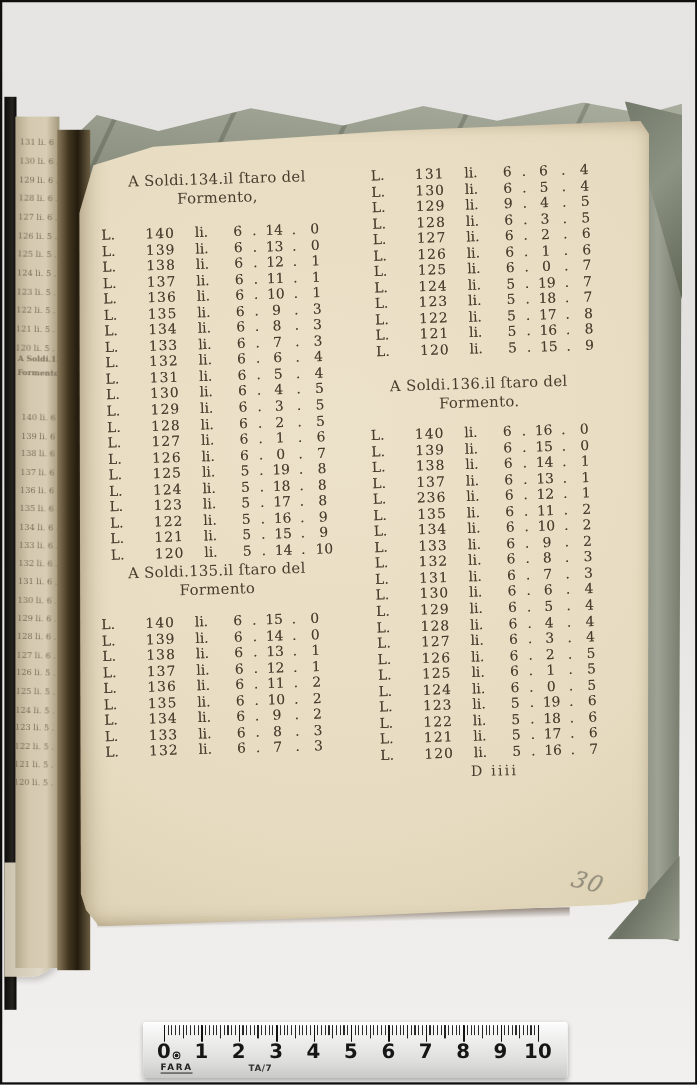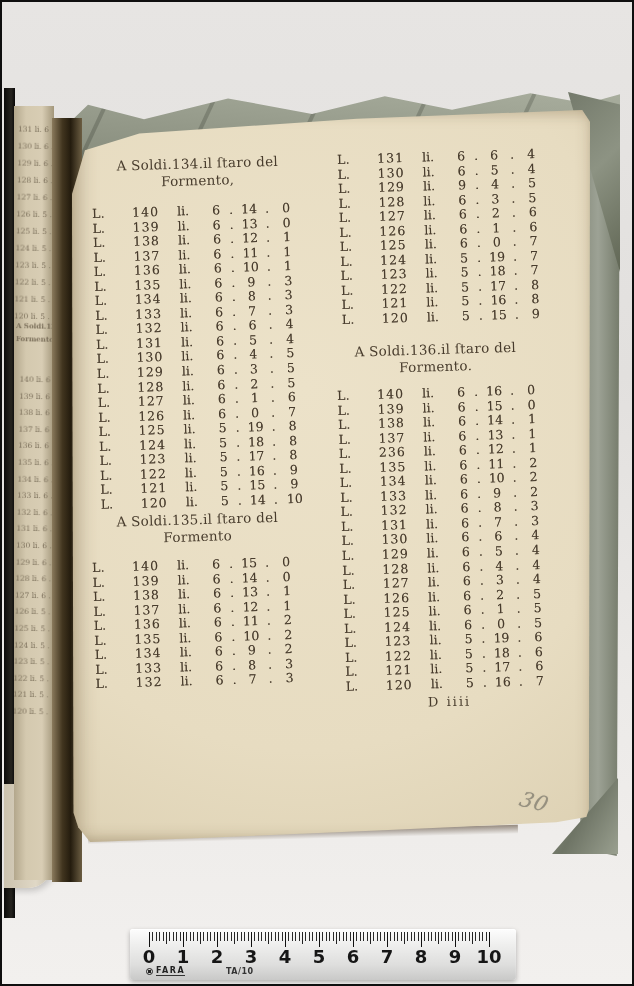--- a/index.html
+++ b/index.html
@@ -81,21 +81,21 @@
   .t-half{height:12px;background:repeating-linear-gradient(90deg,#222 0 1px,transparent 1px 17px);}
   .t-cm{height:15px;background:repeating-linear-gradient(90deg,#111 0 1.4px,transparent 1.4px 34px);}
   .rnums{position:absolute;left:0;top:17px;width:100%;height:24px;font-family:"DejaVu Sans",sans-serif;
          font-weight:bold;font-size:18px;color:#161616;}
   .rnums span{position:absolute;top:0;transform:translateX(-50%);}
   .rnums span:nth-child(1){left:19px}.rnums span:nth-child(2){left:53px}.rnums span:nth-child(3){left:87px}
   .rnums span:nth-child(4){left:121px}.rnums span:nth-child(5){left:155px}.rnums span:nth-child(6){left:189px}
   .rnums span:nth-child(7){left:223px}.rnums span:nth-child(8){left:257px}.rnums span:nth-child(9){left:291px}
   .rnums span:nth-child(10){left:325px}.rnums span:nth-child(11){left:359px}
   .brand{position:absolute;left:16px;bottom:4px;display:flex;align-items:center;gap:3px;
-         font-family:"DejaVu Sans",sans-serif;font-size:8px;font-weight:bold;color:#222;}
+         font-family:"DejaVu Sans",sans-serif;font-size:8px;font-weight:bold;color:#222;flex-direction:column;}
   .brand .circ{width:7px;height:7px;border:1px solid #222;border-radius:50%;box-sizing:border-box;
                background:radial-gradient(circle at 50% 50%,#222 0 1.5px,transparent 2px);}
   .brand .btxt{border-bottom:1px solid #333;letter-spacing:1.5px;}
   .rcode{position:absolute;left:96px;bottom:4px;font-family:"DejaVu Sans",sans-serif;font-size:8px;
          font-weight:bold;color:#333;letter-spacing:.5px;}
 </style>
 </head>
 <body>
 
 <div class="frame">
@@ -831,16 +831,16 @@
         <span>6</span>
         <span>7</span>
         <span>8</span>
         <span>9</span>
         <span>10</span>
       </div>
     <div class="brand">
       <span class="circ"></span>
       <span class="btxt">FARA</span>
     </div>
-    <div class="rcode">TA/10</div>
+    <div class="rcode">TA/7</div>
   </div>
 
 </div>
 
 </body></html>

